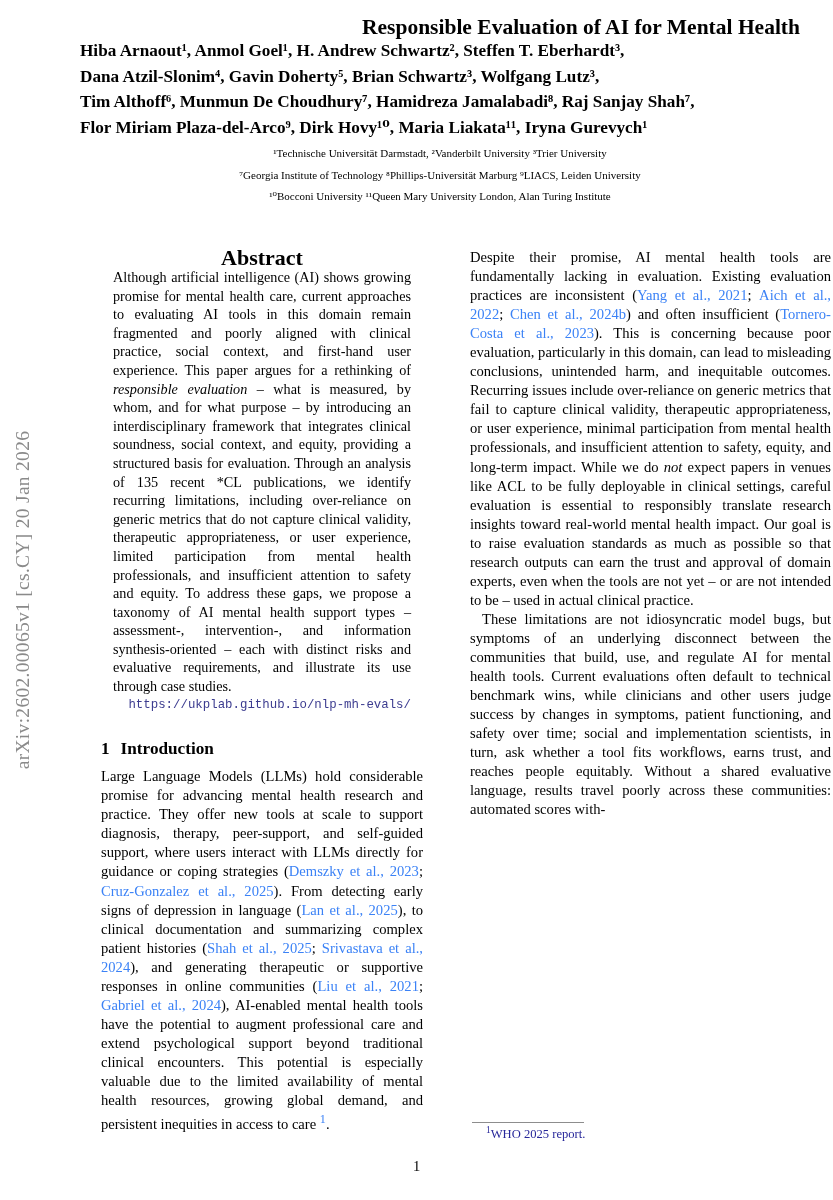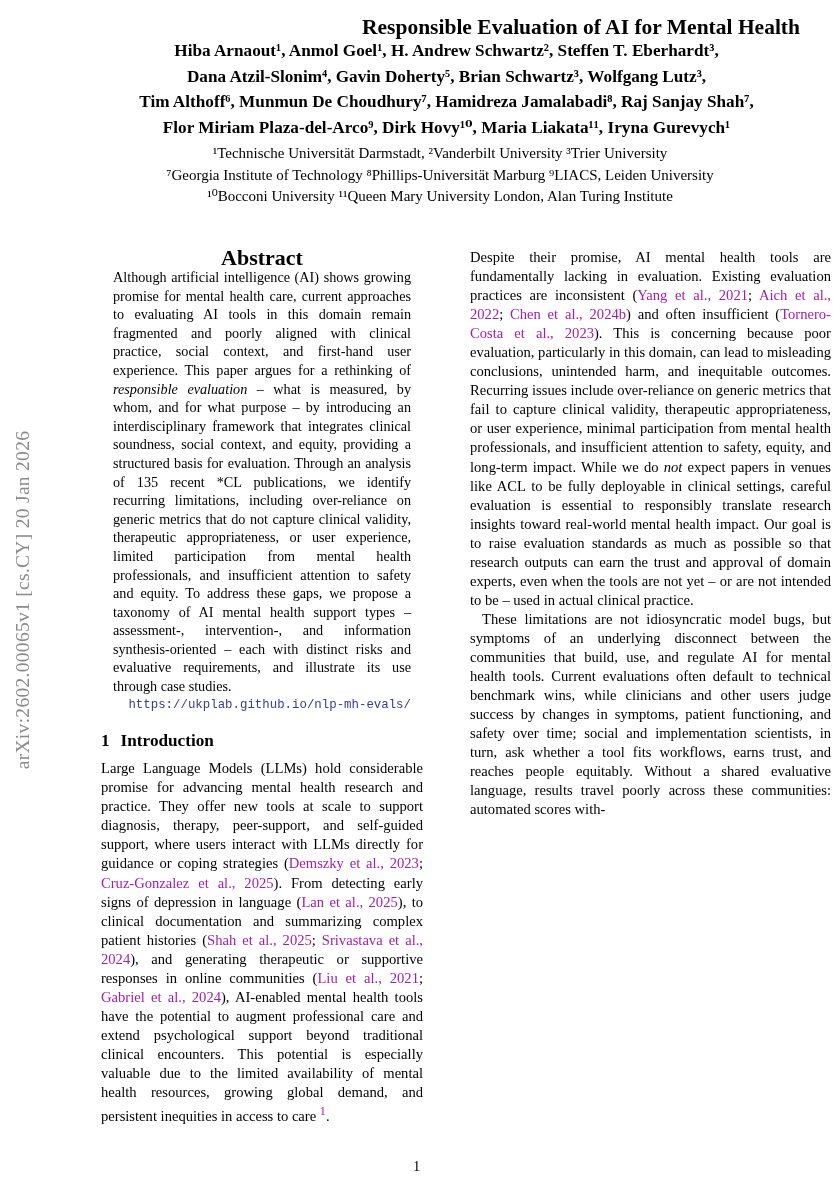--- a/index.html
+++ b/index.html
@@ -55,33 +55,33 @@
     font-size: 21.5px;
     font-weight: bold;
     line-height: 26px;
   }
 
   #authors {
     position: absolute;
     left: 80px;
     top: 38px;
     width: 733px;
-    text-align: center;
+    text-align: left;
     font-size: 17.2px;
     font-weight: bold;
     line-height: 25.6px;
   }
 
   #affiliations {
     position: absolute;
     left: 60px;
     top: 143px;
     width: 760px;
     text-align: center;
-    font-size: 15px;
+    font-size: 11px;
     line-height: 21.5px;
   }
 
   
   .col {
     position: absolute;
     top: 248px;
     width: 322px;
     font-size: 14.6px;
     line-height: 19.04px;
@@ -113,33 +113,33 @@
     margin-top: 17px;
     margin-bottom: 0;
     font-family: "Liberation Mono", "DejaVu Sans Mono", monospace;
     font-size: 12.4px;
     color: #3b3b8f;
   }
 
   .section-head {
     font-size: 17.2px;
     font-weight: bold;
-    margin-top: 16px;
+    margin-top: 24px;
     margin-bottom: 8px;
     line-height: 21px;
   }
   .section-head .secnum { margin-right: 11px; }
 
   .col p.body-par {
     margin: 0;
     text-indent: 0;
   }
   .col p.body-par + p.body-par { text-indent: 12px; }
 
-  .cite { color: #a21caf; }
+  .cite { color: #3b82f6; font-family: Liberation Serif, serif; }
   em { font-style: italic; }
 
   
   #footnote {
     position: absolute;
     left: 470px;
     top: 1122px;
     width: 361px;
   }
   #footnote .rule {
@@ -205,16 +205,20 @@
   </div>
 
   <div class="col" id="col-right">
 
     <p class="body-par"><span>Despite their promise, AI mental health tools are fundamentally lacking in evaluation. Existing evaluation practices are inconsistent (</span><span class="cite">Yang et al., 2021</span><span>; </span><span class="cite">Aich et al., 2022</span><span>; </span><span class="cite">Chen et al., 2024b</span><span>) and often insufficient (</span><span class="cite">Tornero-Costa et al., 2023</span><span>). This is concerning because poor evaluation, particularly in this domain, can lead to misleading conclusions, unintended harm, and inequitable outcomes. Recurring issues include over-reliance on generic metrics that fail to capture clinical validity, therapeutic appropriateness, or user experience, minimal participation from mental health professionals, and insufficient attention to safety, equity, and long-term impact. While we do </span><em>not</em><span> expect papers in venues like ACL to be fully deployable in clinical settings, careful evaluation is essential to responsibly translate research insights toward real-world mental health impact. Our goal is to raise evaluation standards as much as possible so that research outputs can earn the trust and approval of domain experts, even when the tools are not yet – or are not intended to be – used in actual clinical practice.</span></p>
 
     <p class="body-par">These limitations are not idiosyncratic model bugs, but symptoms of an underlying disconnect between the communities that build, use, and regulate AI for mental health tools. Current evaluations often default to technical benchmark wins, while clinicians and other users judge success by changes in symptoms, patient functioning, and safety over time; social and implementation scientists, in turn, ask whether a tool fits workflows, earns trust, and reaches people equitably. Without a shared evaluative language, results travel poorly across these communities: automated scores with-</p>
 
   </div>
 
+  <div id="footnote">
+    <div class="rule"></div>
+    <div class="fn-text"><sup>1</sup><span>WHO 2025 report.</span></div>
+  </div>
 
   <div id="page-number">1</div>
 
 </div>
 
 </body></html>

